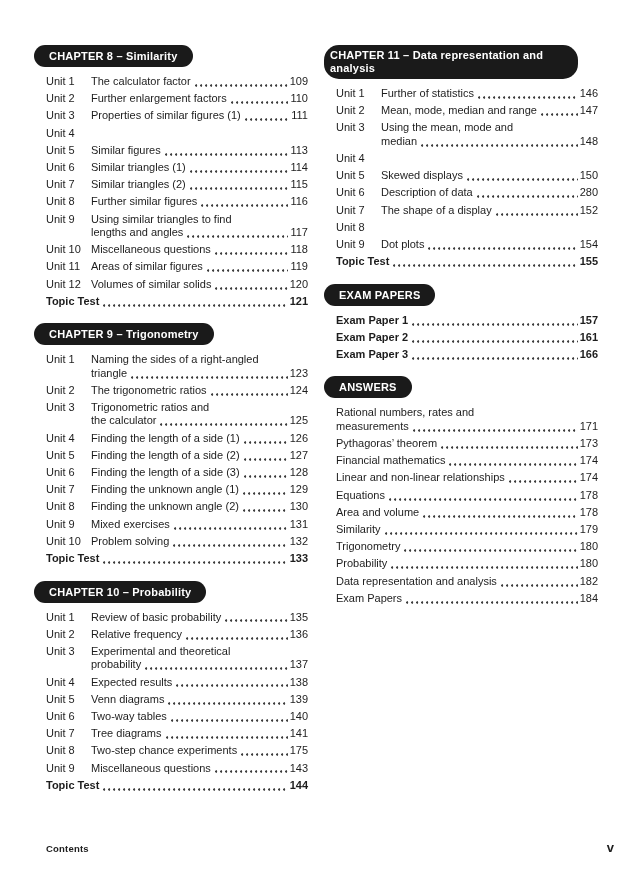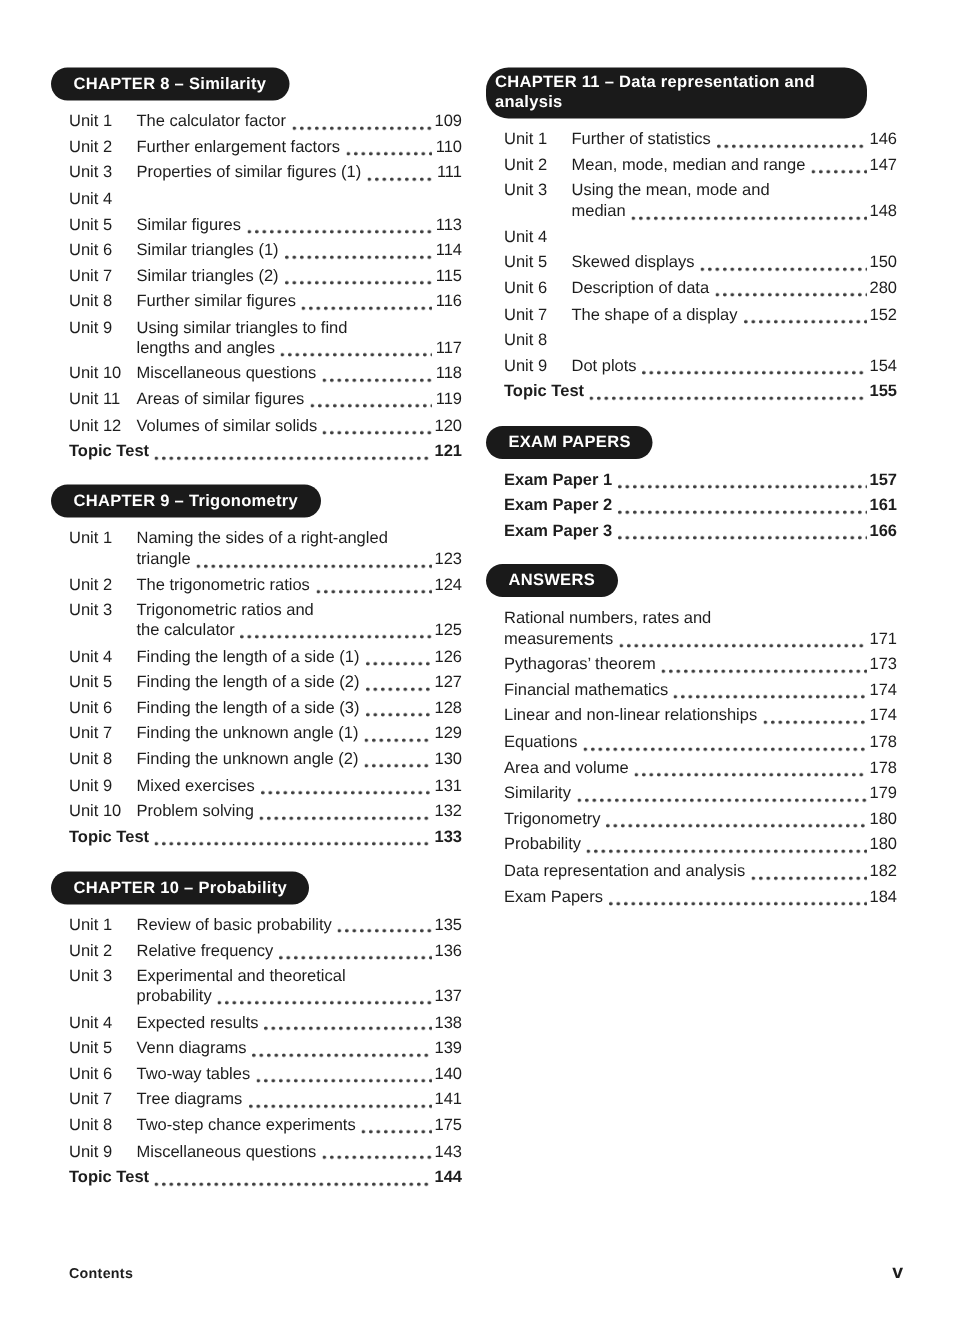--- a/index.html
+++ b/index.html
@@ -75,21 +75,21 @@
     height:3px;
     margin:0 2px 1.5px 4px;
     background-image:radial-gradient(circle at 1.2px 1.5px, var(--dots-color) 0.95px, rgba(0,0,0,0) 1.35px);
     background-size:5px 3px;
     background-repeat:repeat-x;
   }
   .pg{white-space:nowrap;}
 
   .footer{
     position:absolute;
-    left:46px;right:38px;bottom:23px;
+    left:46px;right:26px;bottom:23px;
     display:flex;
     justify-content:space-between;
     align-items:baseline;
   }
   .footer-left{font-size:9.5px;font-weight:bold;letter-spacing:0.2px;}
   .footer-right{font-size:13px;font-weight:bold;}
 </style>
 </head>
 <body>
 

